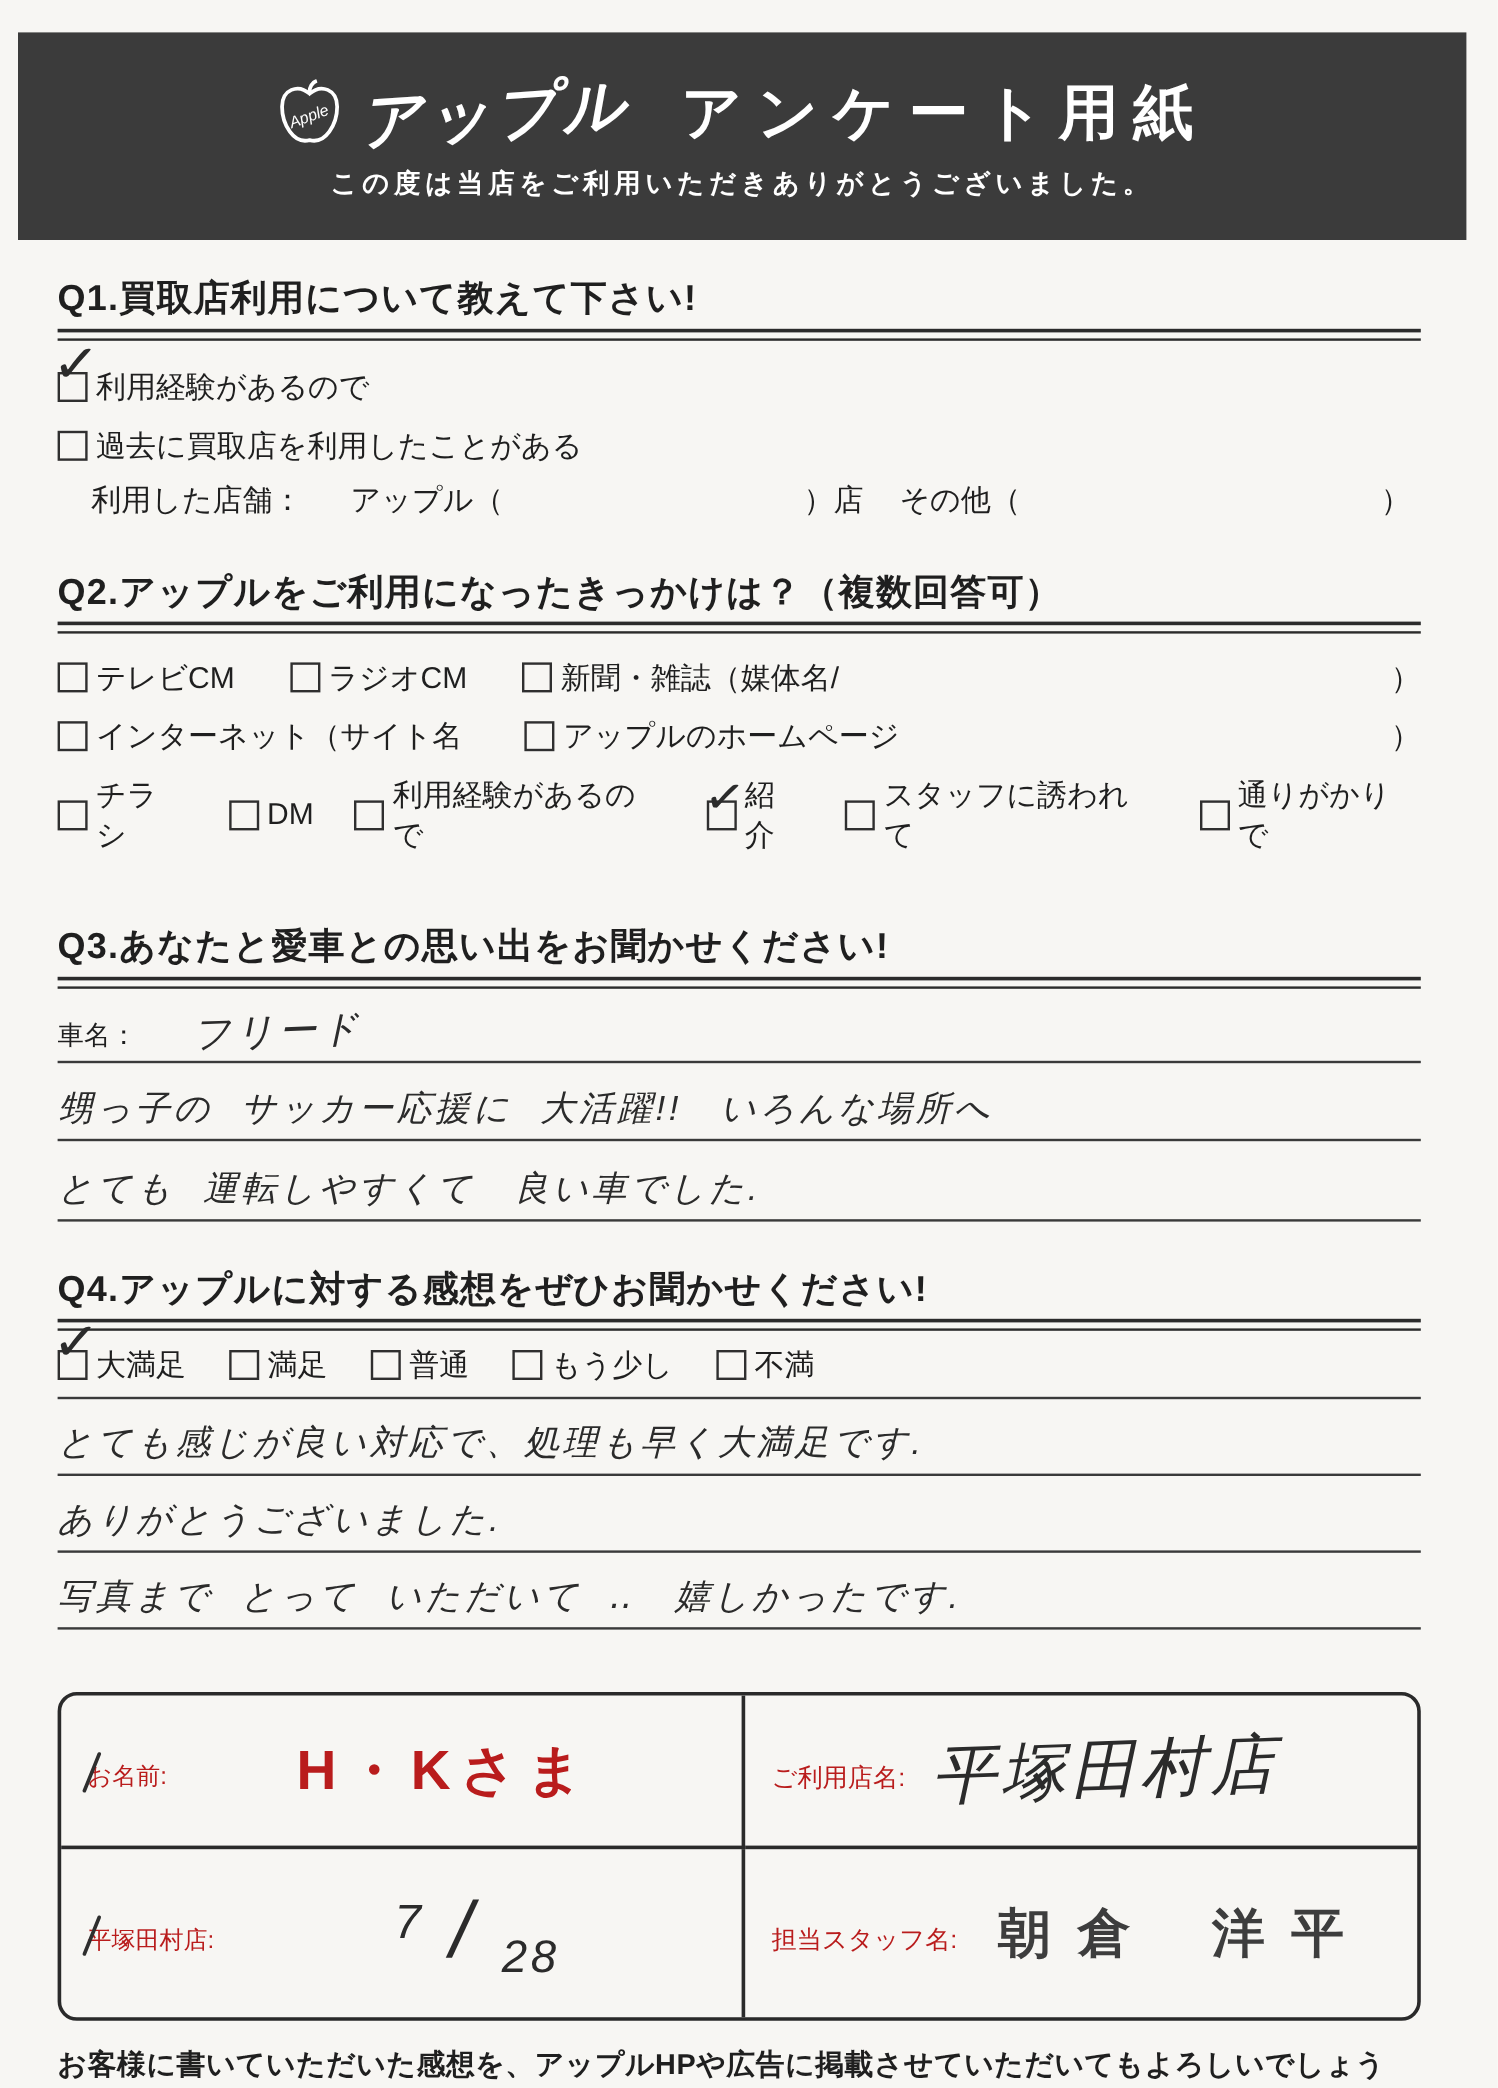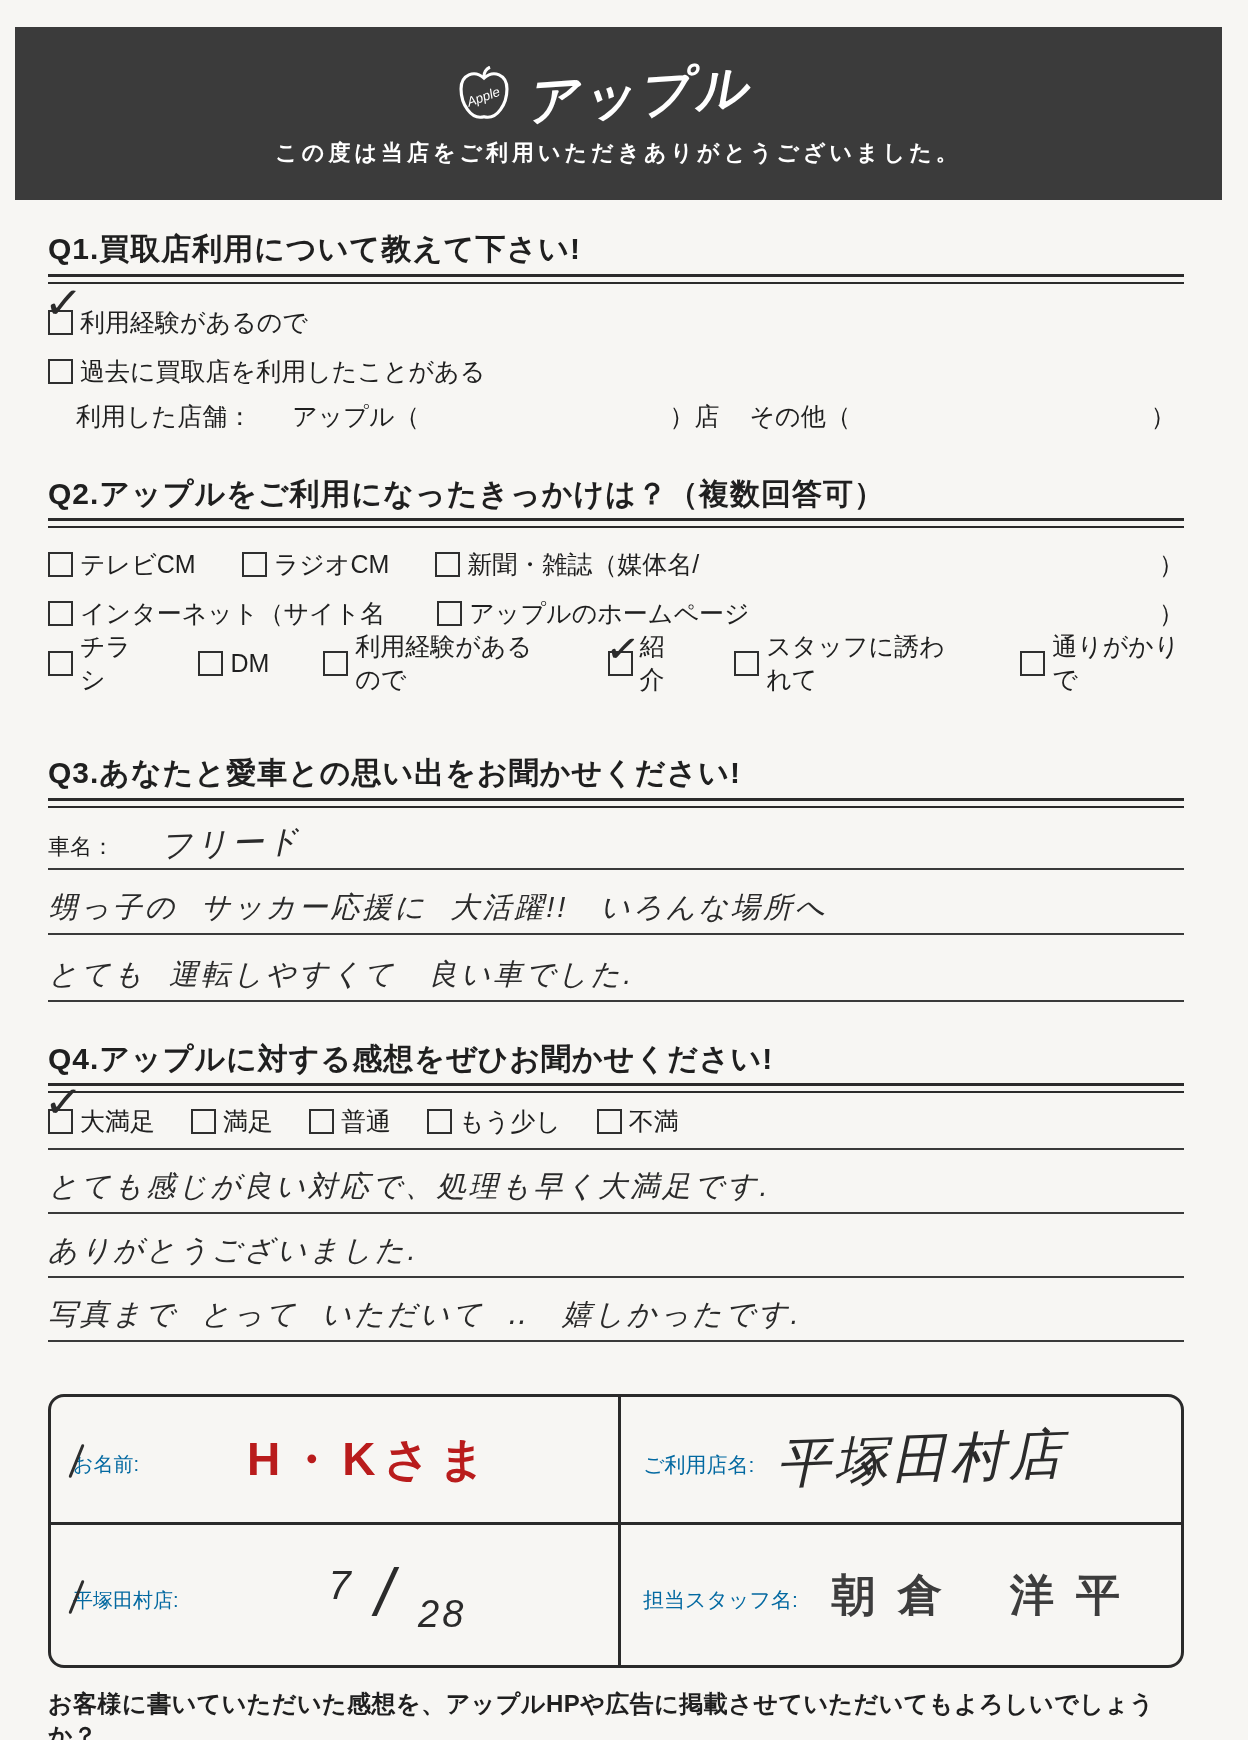--- a/index.html
+++ b/index.html
@@ -87,21 +87,21 @@
 
   
   .info-table{
     margin-top:52px;
     border:3.5px solid #2a2a2a;border-radius:16px;
     display:grid;grid-template-columns:570px 1fr;grid-template-rows:128px 140px;
   }
   .cell{display:flex;align-items:center;padding-left:22px;position:relative;}
   .bR{border-right:3px solid #2a2a2a;}
   .bB{border-bottom:3px solid #2a2a2a;}
-  .cell-label{font-size:20px;color:#0369a1;position:relative;margin-top:10px;}
+  .cell-label{font-size:20px;color:#b91c1c;position:relative;margin-top:10px;}
   .cell-label-lg{font-size:21px;text-align:center;}
   .pen-slash{
     position:absolute;left:2px;top:-8px;width:3px;height:36px;
     background:#2e2e2e;border-radius:2px;transform:rotate(22deg);
   }
   .name-value{font-size:46px;font-weight:900;letter-spacing:8px;color:#b91c1c;margin-left:108px;}
   .storename-value{font-size:54px;margin-left:22px;transform:rotate(-2deg);letter-spacing:4px;}
   .date-value{margin-left:150px;}
   .d-top{font-size:40px;vertical-align:16px;}
   .d-slash{font-size:66px;font-style:italic;margin:0 2px;}
@@ -120,20 +120,21 @@
 <div class="page">
 
   <header class="banner">
     <div class="logo-row">
       <svg class="apple-icon" viewBox="0 0 44 48">
         <path d="M22 10 C 14 3, 3 7, 3 19 C 3 31, 11 45, 22 42 C 33 45, 41 31, 41 19 C 41 7, 30 3, 22 10 Z" fill="none" stroke="#ffffff" stroke-width="2.6"></path>
         <path d="M22 10 C 21.5 5.5, 24 2, 27 1" fill="none" stroke="#ffffff" stroke-width="2.6"></path>
         <text x="7" y="29" font-size="11" font-style="italic" fill="#ffffff" transform="rotate(-20 22 24)">Apple</text>
       </svg>
       <span class="logo-script">アップル</span>
+      <span class="banner-title">アンケート用紙</span>
     </div>
     <div class="banner-sub">この度は当店をご利用いただきありがとうございました。</div>
   </header>
 
   <div class="content">
 
     <section style="margin-top:26px;">
       <div class="sec-title">Q1.買取店利用について教えて下さい!</div>
       <div class="rule"></div>
       <div class="opt-row" style="margin-top:22px;">
@@ -185,21 +186,21 @@
         <span class="opt">
           <span class="cb"></span>
           <span>インターネット（サイト名</span>
         </span>
         <span class="opt">
           <span class="cb"></span>
           <span>アップルのホームページ</span>
         </span>
         <span class="close-right">）</span>
       </div>
-      <div class="opt-row" style="gap:54px;">
+      <div class="opt-row" style="margin-top:16px;gap:34px;">
         <span class="opt">
           <span class="cb"></span>
           <span>チラシ</span>
         </span>
         <span class="opt">
           <span class="cb"></span>
           <span>DM</span>
         </span>
         <span class="opt">
           <span class="cb"></span>

